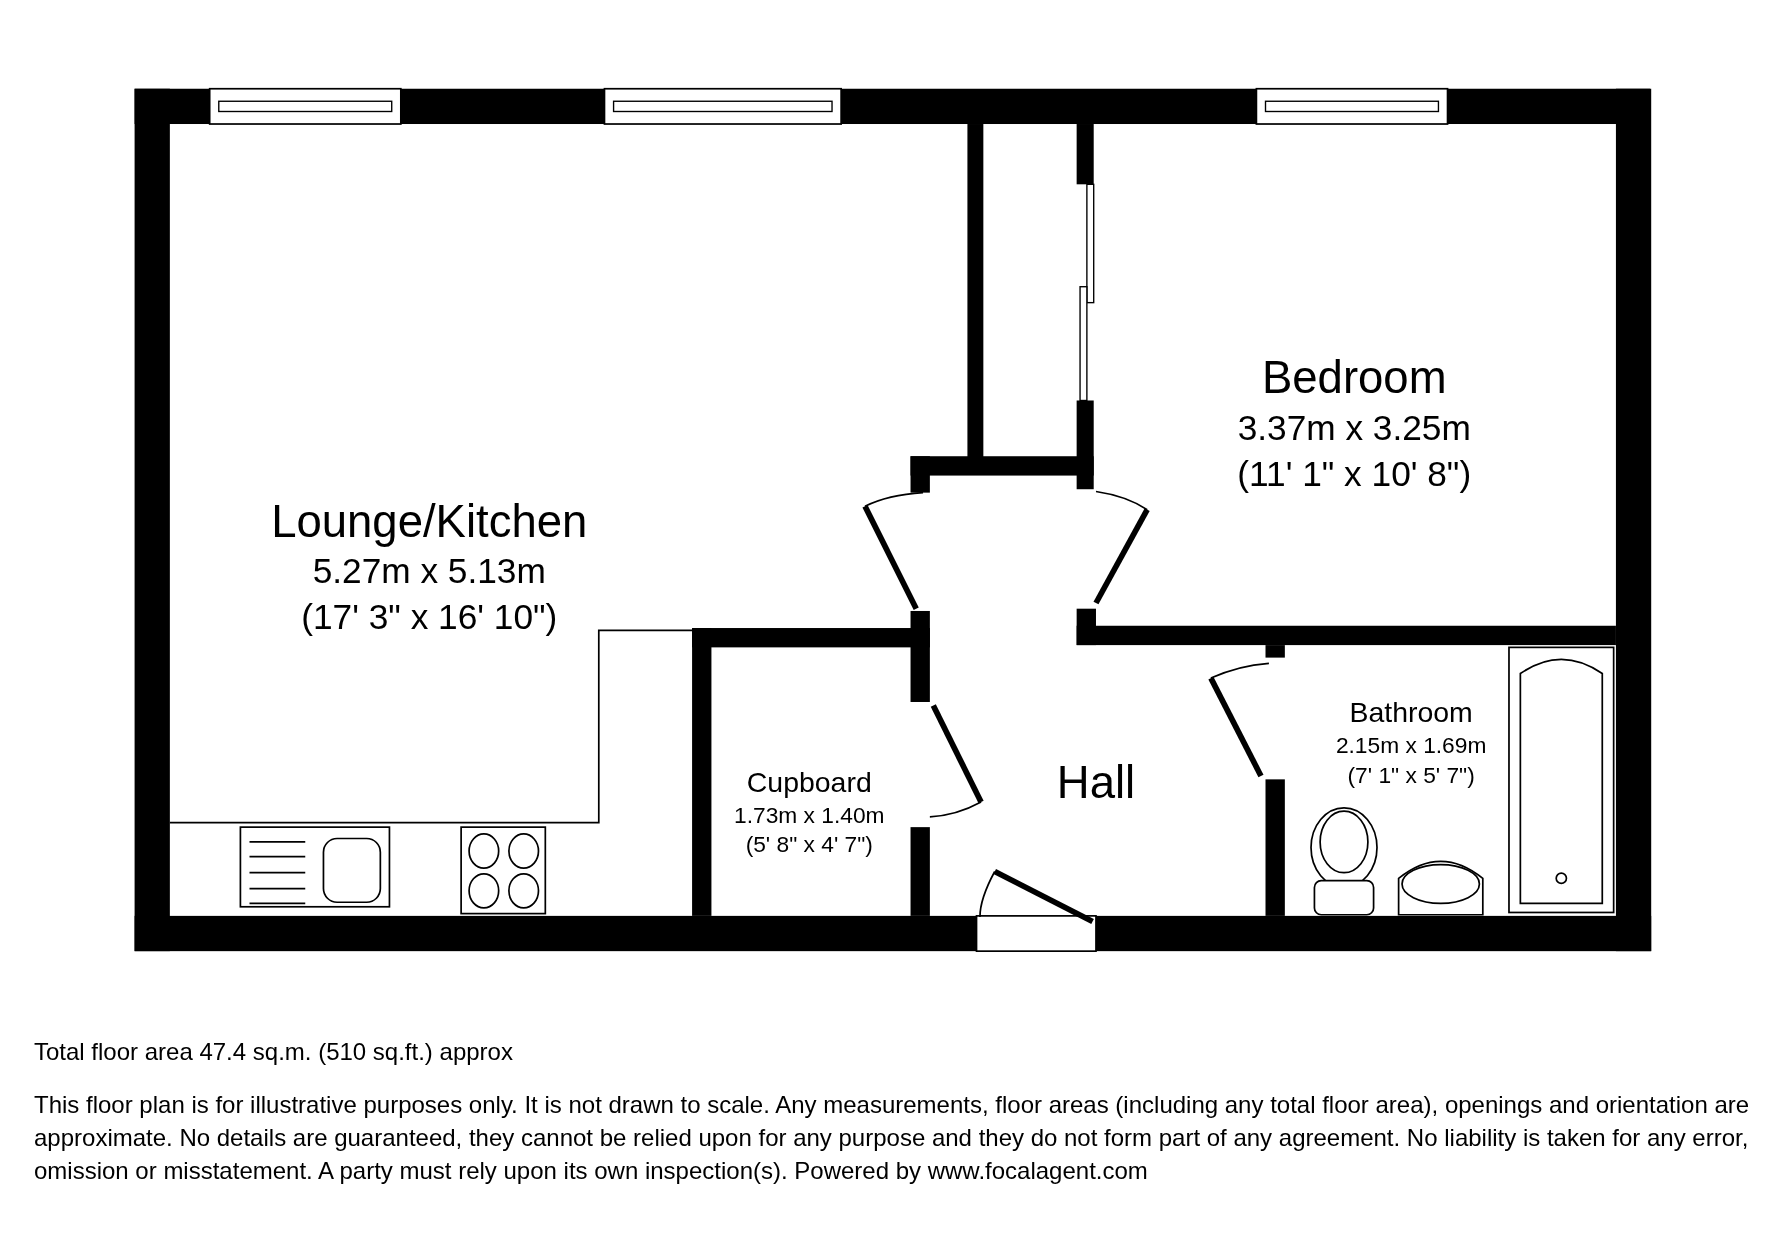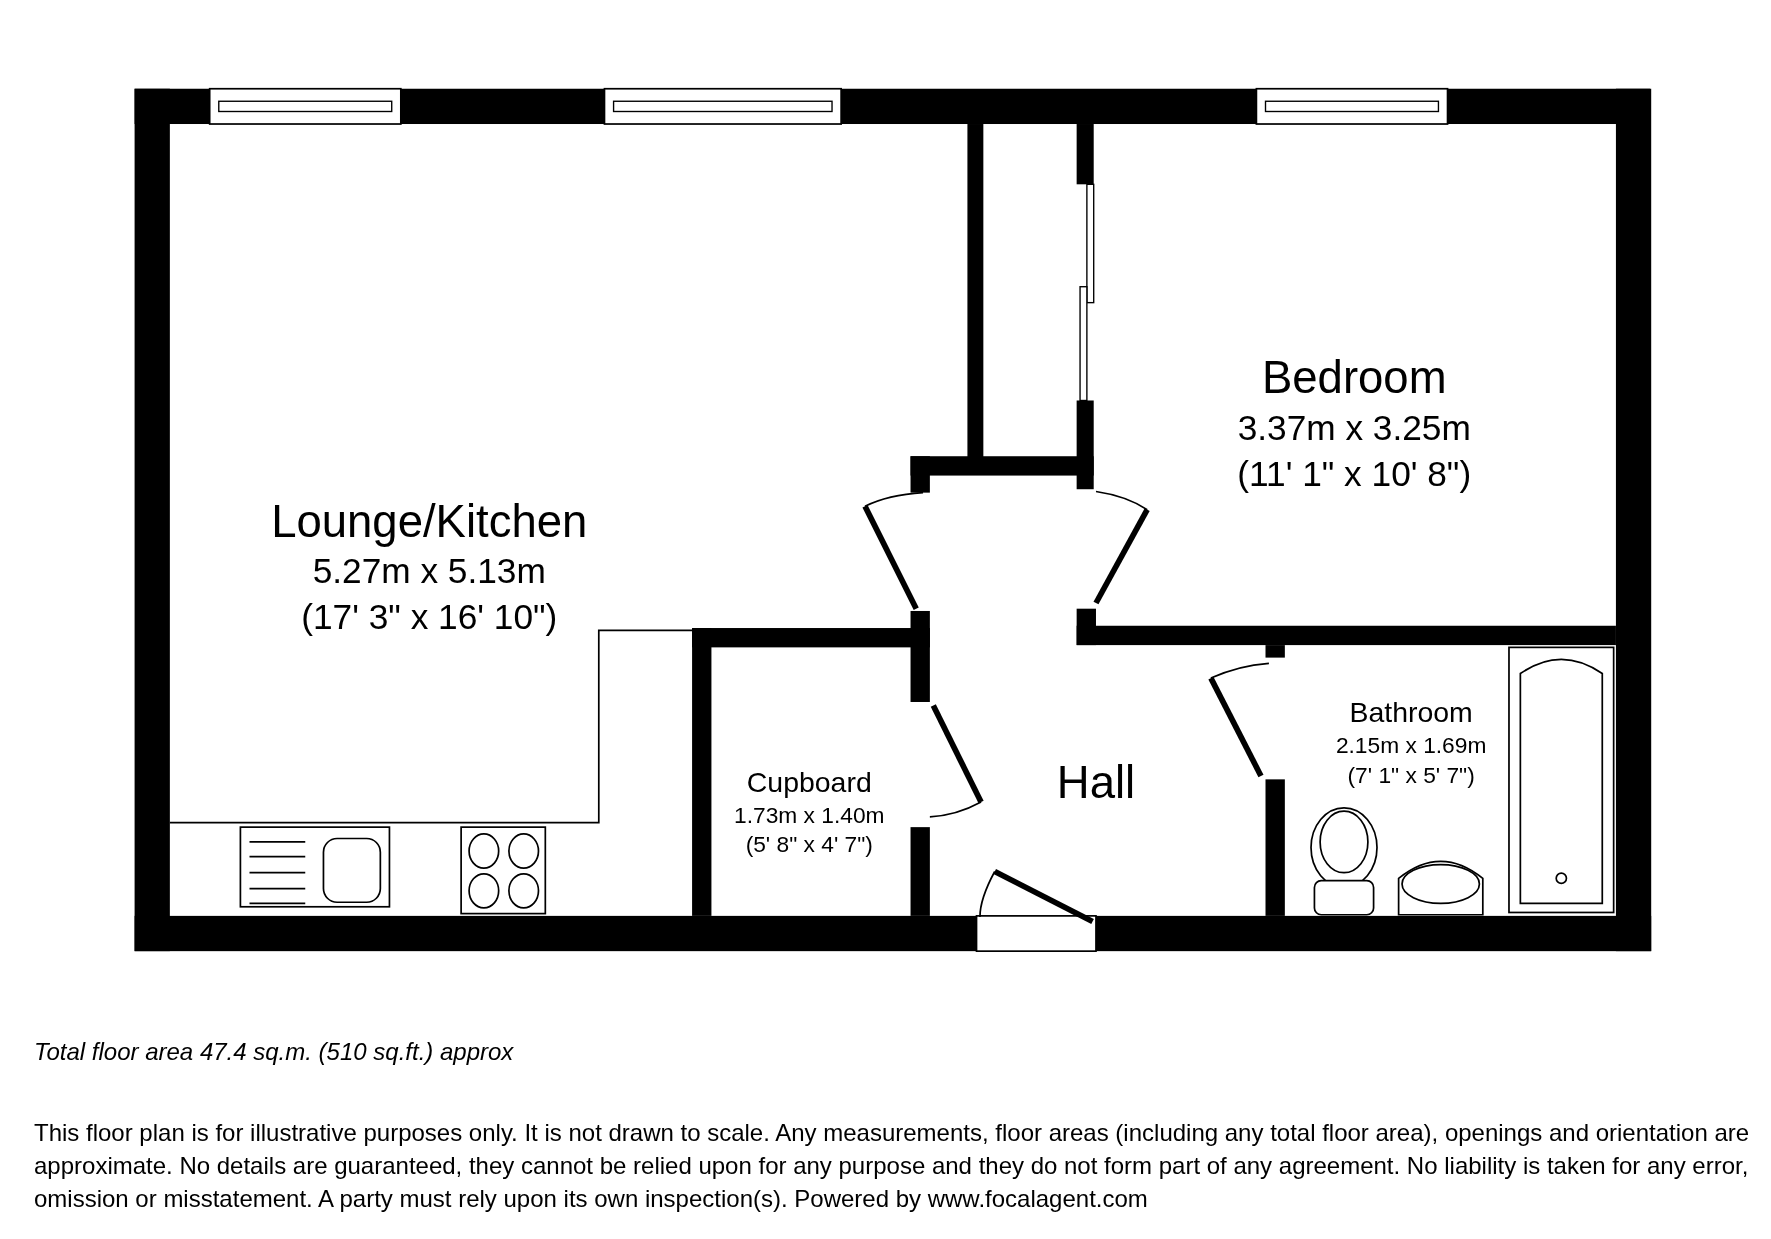--- a/index.html
+++ b/index.html
@@ -1,21 +1,21 @@
 <!DOCTYPE html>
 <html><head>
 <meta charset="utf-8">
 <style>
   html, body { margin: 0; padding: 0; background: #ffffff; }
   body { width: 1771px; height: 1239px; position: relative; overflow: hidden; font-family: "Liberation Sans", sans-serif; color: #000; }
   #plan { position: absolute; left: 0; top: 0; width: 1771px; height: 1239px; }
   .room-label { font-family: "Liberation Sans", sans-serif; fill: #000; text-anchor: middle; }
   .footer { position: absolute; left: 34px; width: 1720px; font-family: "Liberation Sans", sans-serif; color: #000; }
-  #total-area { top: 1038px; font-size: 24px; font-style: italic; }
-  #disclaimer { top: 1088px; font-size: 24px; line-height: 33px; margin-top: 28px; }
+  #total-area { top: 1038px; font-size: 24px; }
+  #disclaimer { top: 1088px; font-size: 24px; line-height: 33px; }
 </style>
 </head>
 <body>
 
 <svg id="plan" viewBox="0 0 1556 1089" xmlns="http://www.w3.org/2000/svg">
 
   <g fill="#000">
     <rect x="118" y="78" width="1332" height="31"></rect>
     <rect x="118" y="78" width="31" height="758"></rect>
     <rect x="1420" y="78" width="31" height="758"></rect>

